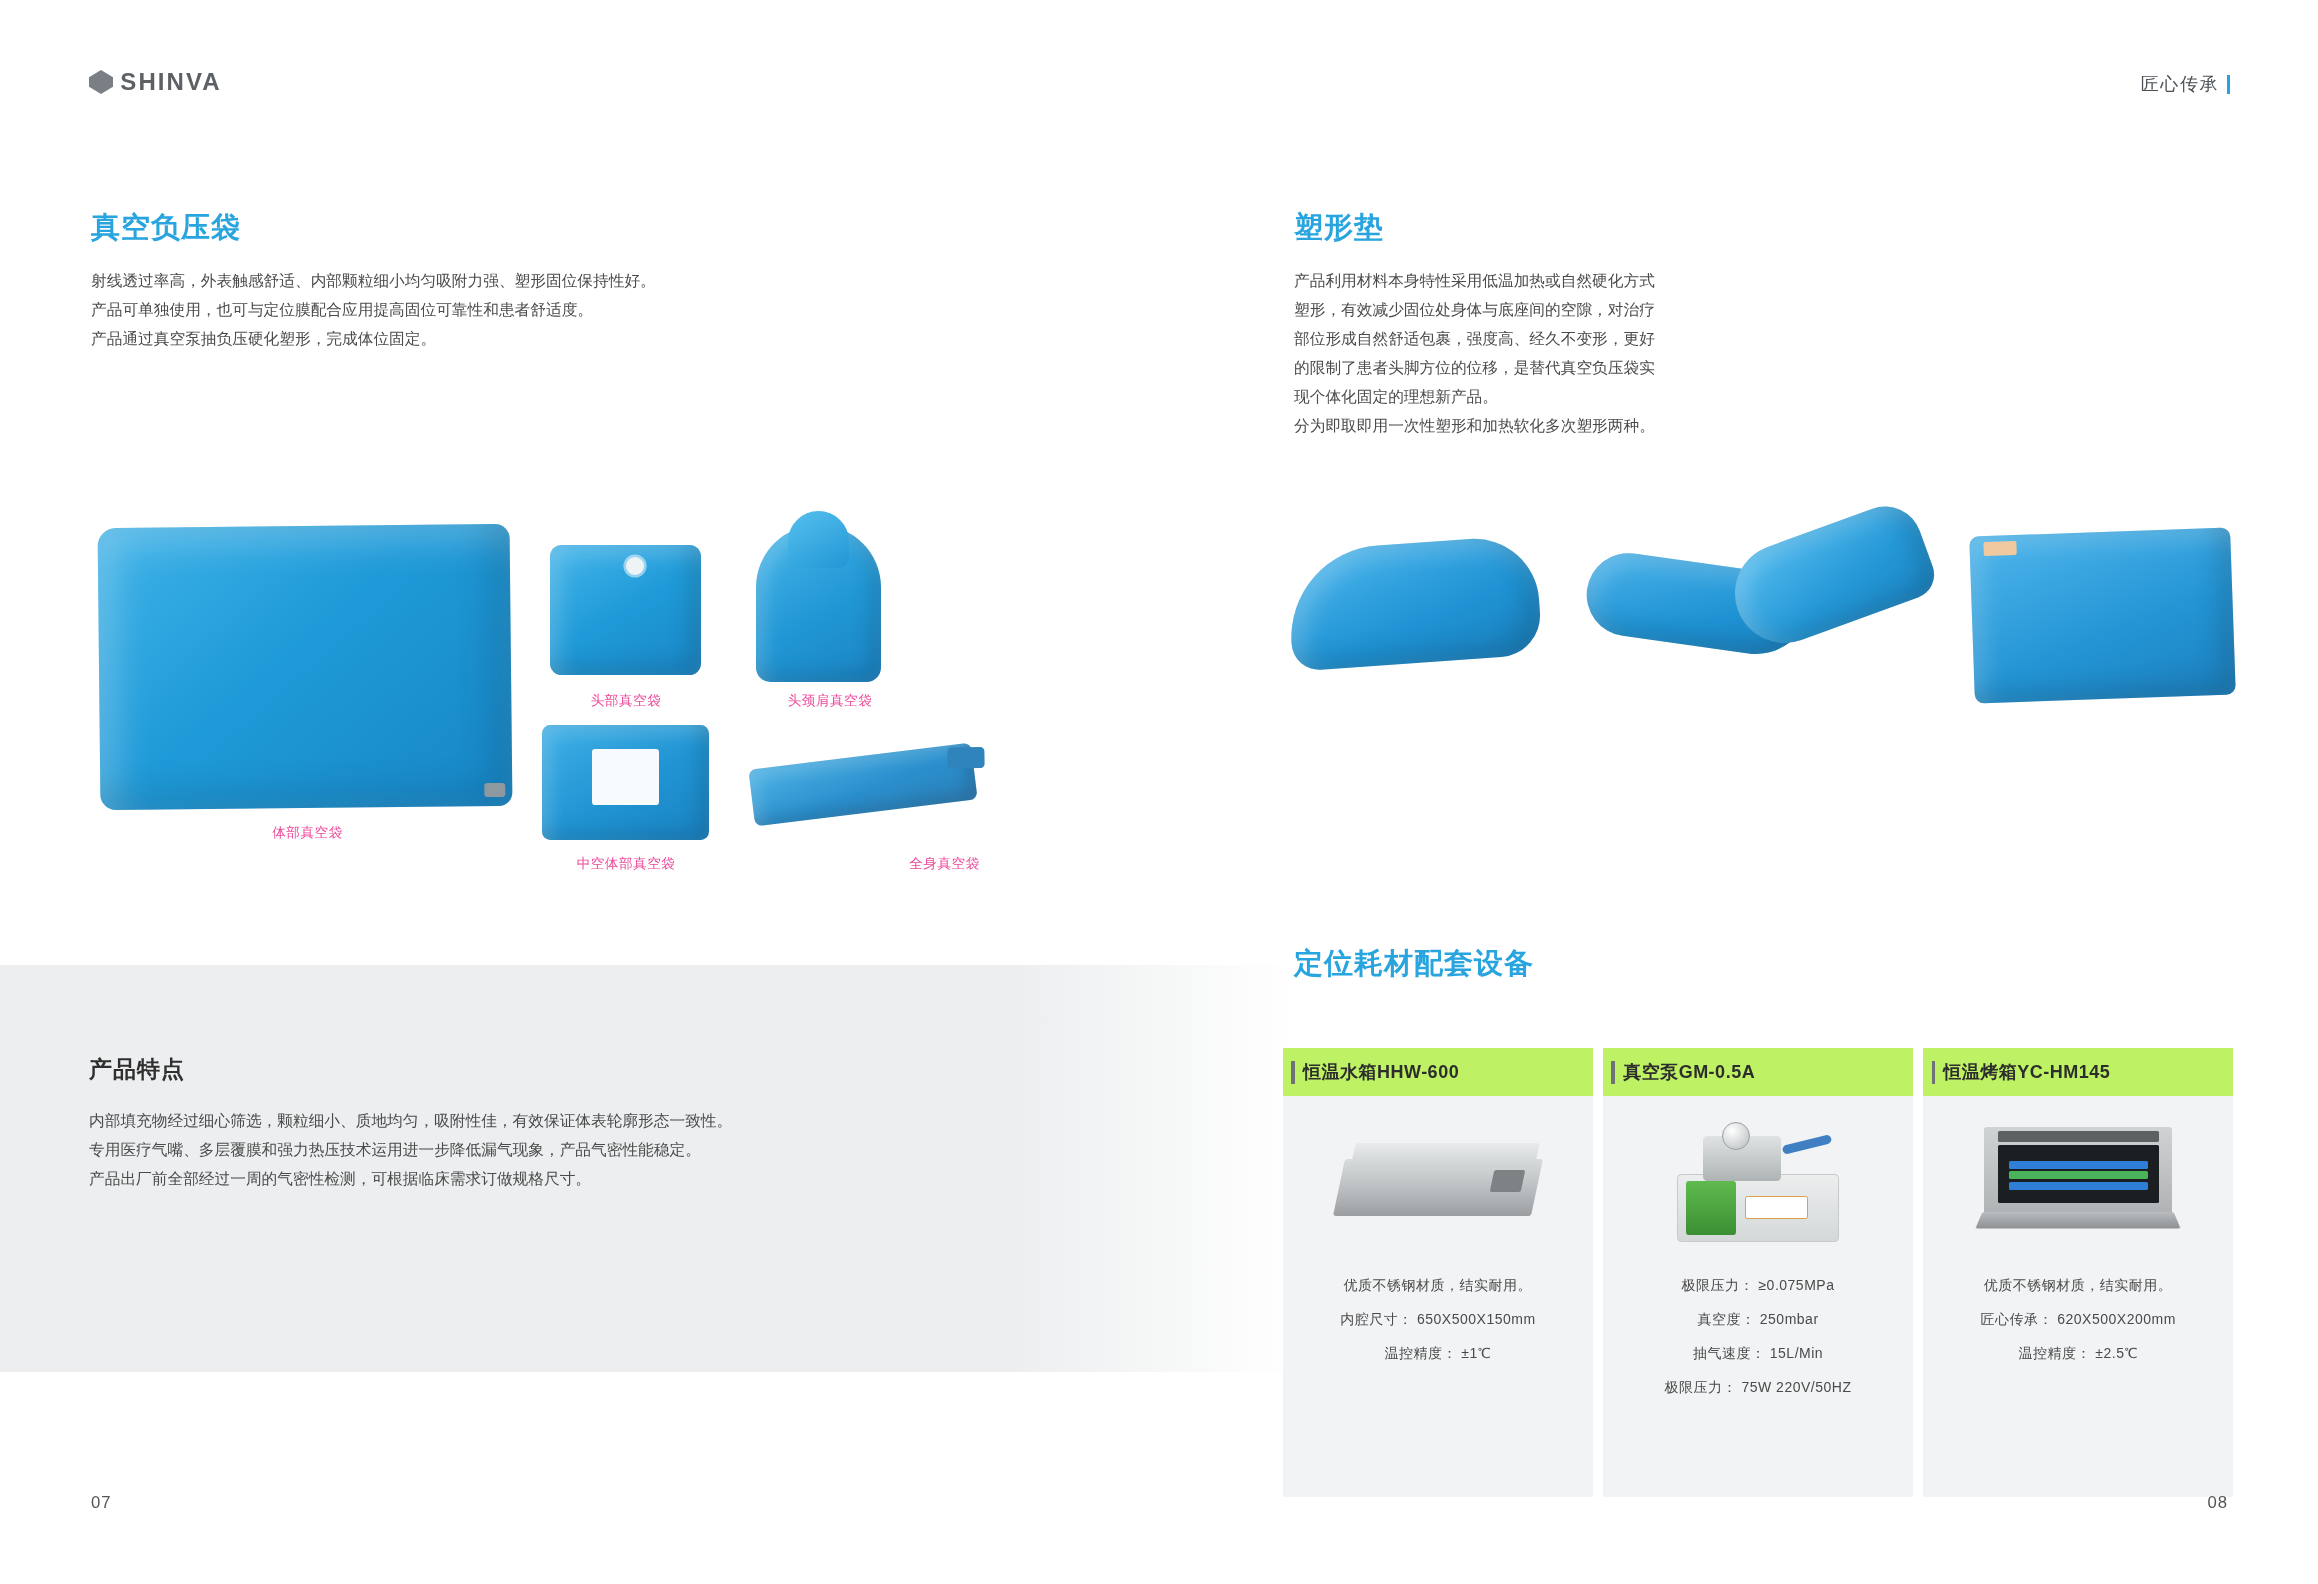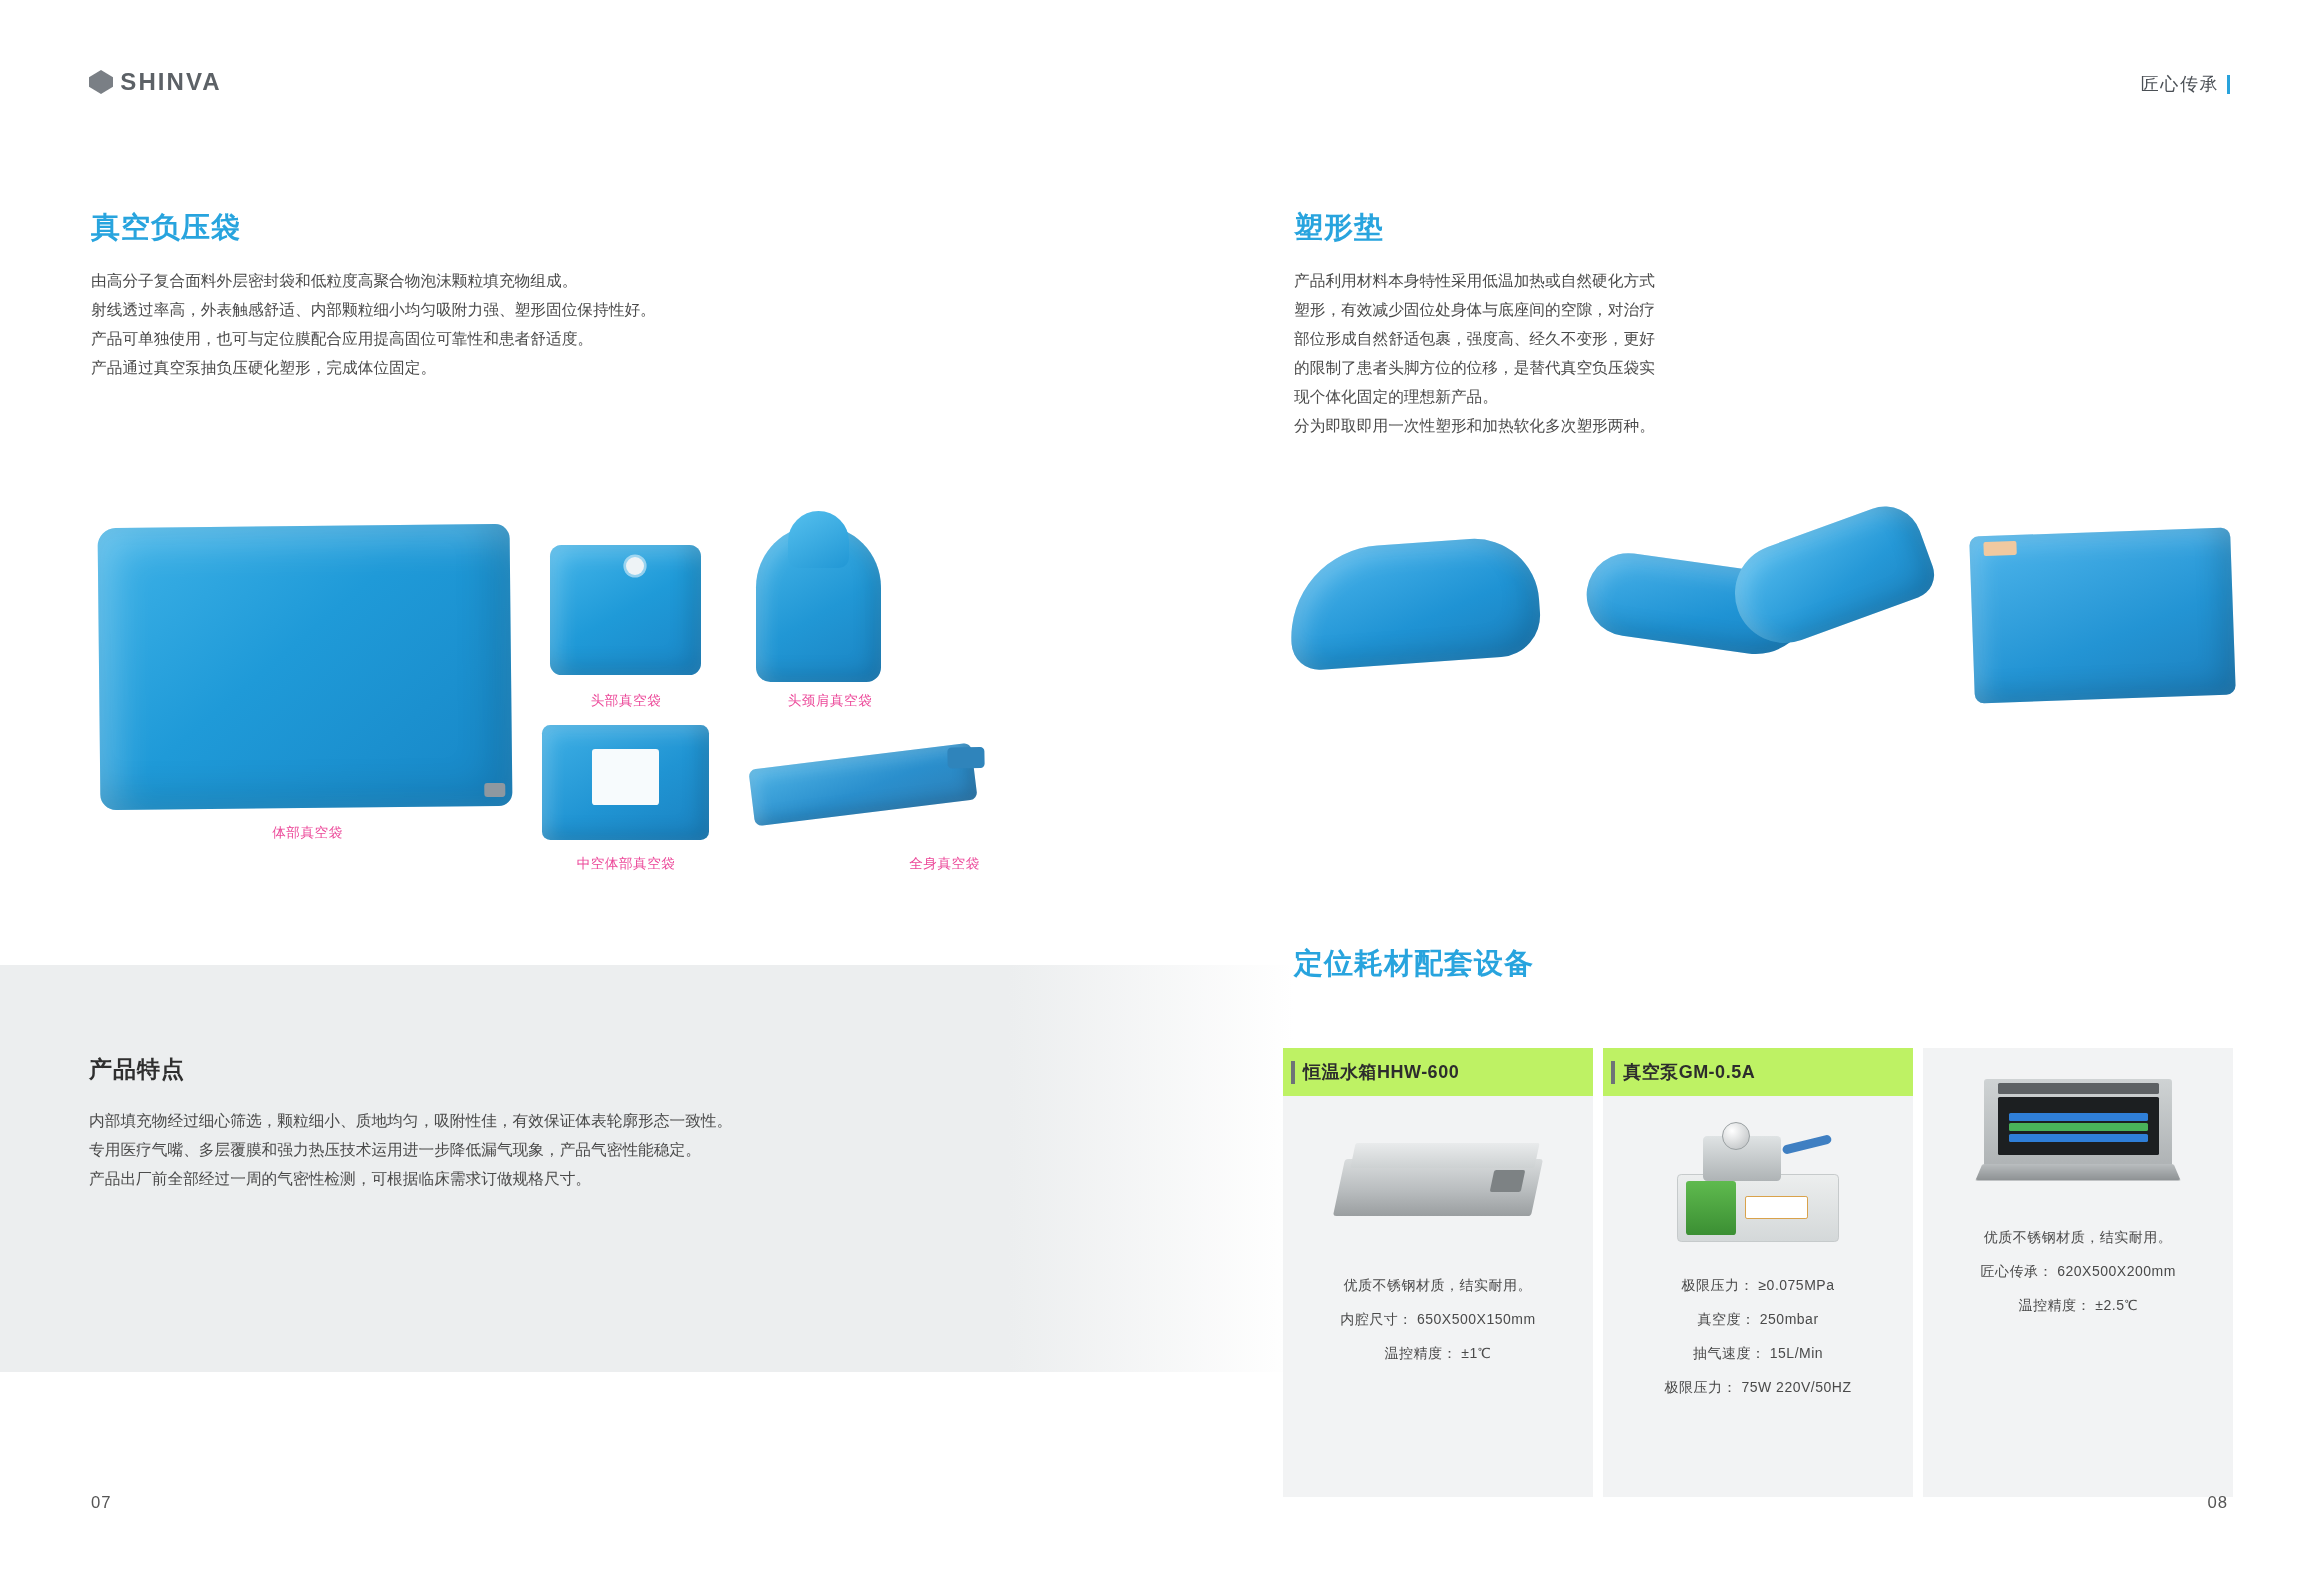--- a/index.html
+++ b/index.html
@@ -364,21 +364,20 @@
   </div>
 </div>
 
 <div class="page">
 
   <div class="col-left">
 
     <h2 class="section-title lt-title">真空负压袋</h2>
 
     <div class="body-text lt-body">
-      <p>由高分子复合面料外层密封袋和低粒度高聚合物泡沫颗粒填充物组成。</p>
       <p>射线透过率高，外表触感舒适、内部颗粒细小均匀吸附力强、塑形固位保持性好。</p>
       <p>产品可单独使用，也可与定位膜配合应用提高固位可靠性和患者舒适度。</p>
       <p>产品通过真空泵抽负压硬化塑形，完成体位固定。</p>
     </div>
 
     <div class="products">
       <div class="bag-big"></div>
       <div class="caption cap-big">体部真空袋</div>
 
       <div class="bag-head"></div>
@@ -461,20 +460,23 @@
         </div>
         <div class="card-specs">
           <div>极限压力： ≥0.075MPa</div>
           <div>真空度： 250mbar</div>
           <div>抽气速度： 15L/Min</div>
           <div>极限压力： 75W 220V/50HZ</div>
         </div>
       </div>
 
       <div class="card">
+        <div class="card-head">
+          <span class="card-title">恒温烤箱YC-HM145</span>
+        </div>
         <div class="card-img">
           <div class="dev3">
             <div class="cab"></div>
             <div class="ctrl"></div>
             <div class="cavity">
               <i class="b1"></i>
                 <i class="b2"></i>
                 <i class="b3"></i>
             </div>
             <div class="door"></div>

